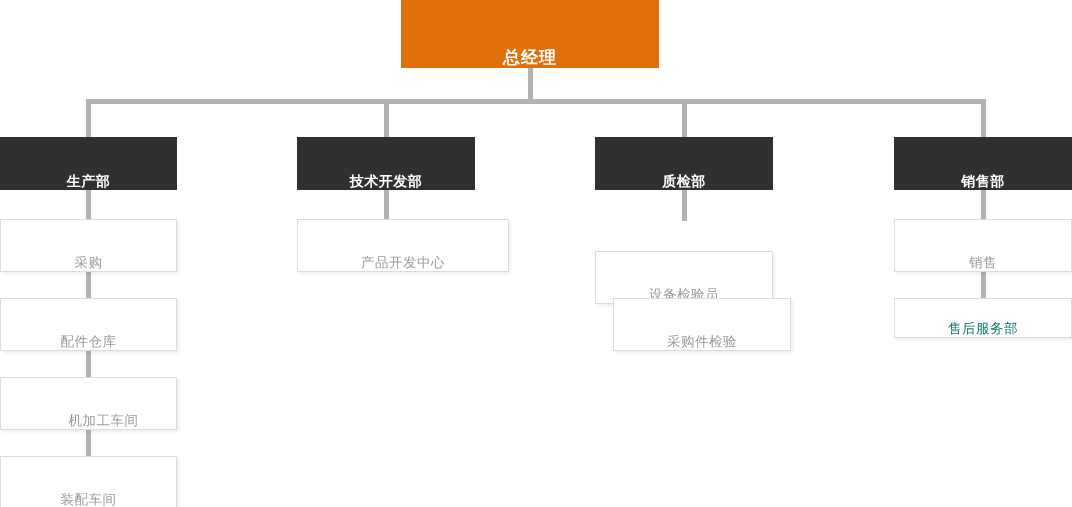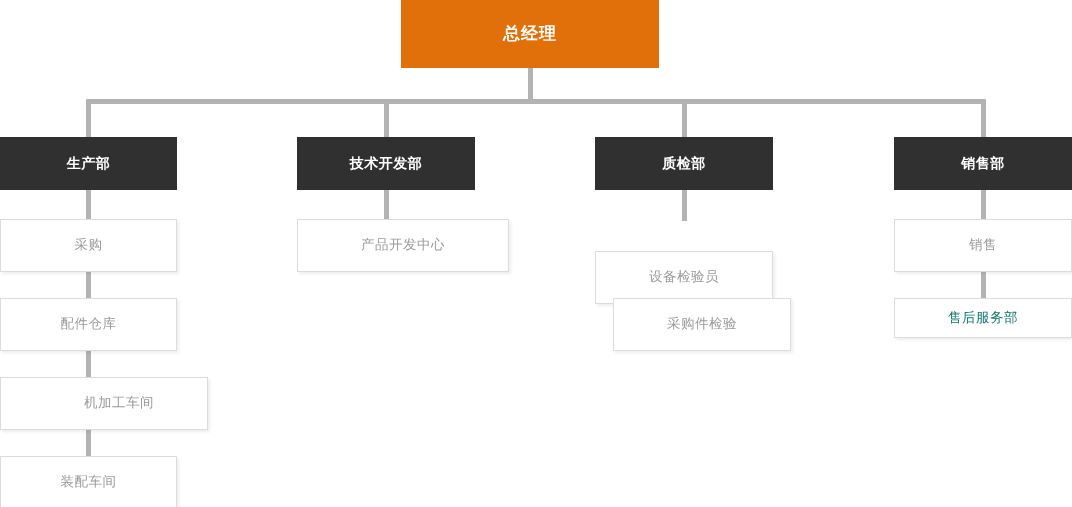--- a/index.html
+++ b/index.html
@@ -14,21 +14,21 @@
 
   
   .conn{position:absolute;background:#b3b3b3;}
   .conn-v{width:5px;}
   .conn-h{height:5px;}
 
   
   .node{
     position:absolute;
     box-sizing:border-box;
-    display:flex;align-items:center;justify-content:center;
+    display:flex;align-items:flex-end;justify-content:center;
     text-align:center;
     line-height:1.2;
   }
   .node-root{
     background:#e2700a;
     color:#ffffff;
     font-size:17px;
     font-weight:bold;
     letter-spacing:1px;
   }
@@ -73,21 +73,21 @@
     </div>
     <div class="node node-dept" style="left: 0px; top: 137px; width: 177px; height: 53px; background: rgb(48, 48, 48); color: rgb(255, 255, 255);">
       <span>生产部</span>
     </div>
     <div class="node node-leaf" style="left: 0px; top: 219px; width: 177px; height: 53px; background: rgb(255, 255, 255); color: rgb(154, 154, 154); border-color: rgb(220, 220, 220);">
       <span>采购</span>
     </div>
     <div class="node node-leaf" style="left: 0px; top: 298px; width: 177px; height: 53px; background: rgb(255, 255, 255); color: rgb(154, 154, 154); border-color: rgb(220, 220, 220);">
       <span>配件仓库</span>
     </div>
-    <div class="node node-leaf" style="left: 0px; top: 377px; width: 208px; height: 53px; background: rgb(255, 255, 255); color: rgb(154, 154, 154); border-color: rgb(220, 220, 220); padding-left: 30px;">
+    <div class="node node-leaf" style="left: 0px; top: 377px; width: 177px; height: 53px; background: rgb(255, 255, 255); color: rgb(154, 154, 154); border-color: rgb(220, 220, 220); padding-left: 30px;">
       <span>机加工车间</span>
     </div>
     <div class="node node-leaf" style="left: 0px; top: 456px; width: 177px; height: 53px; background: rgb(255, 255, 255); color: rgb(154, 154, 154); border-color: rgb(220, 220, 220);">
       <span>装配车间</span>
     </div>
     <div class="node node-dept" style="left: 297px; top: 137px; width: 178px; height: 53px; background: rgb(48, 48, 48); color: rgb(255, 255, 255);">
       <span>技术开发部</span>
     </div>
     <div class="node node-leaf" style="left: 297px; top: 219px; width: 212px; height: 53px; background: rgb(255, 255, 255); color: rgb(154, 154, 154); border-color: rgb(220, 220, 220);">
       <span>产品开发中心</span>

